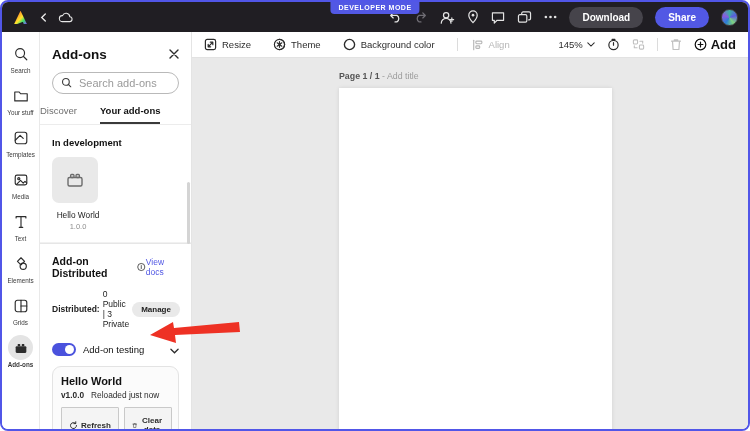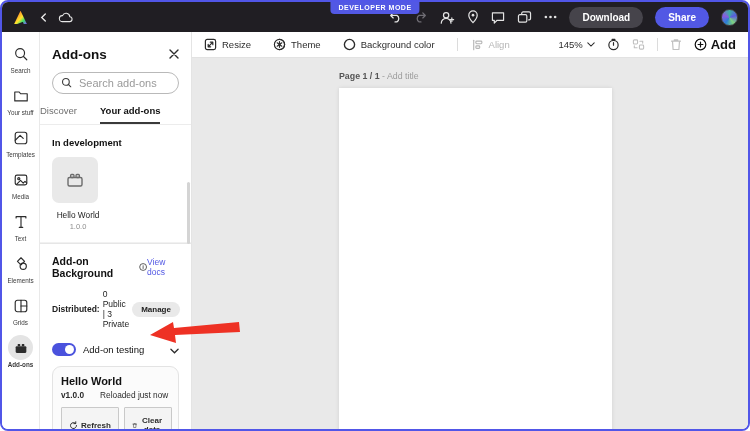--- a/index.html
+++ b/index.html
@@ -62,21 +62,21 @@
   .manage{margin-left:auto;background:#e9e9e9;border:none;border-radius:9px;padding:3px 9px;font-size:8px;
           font-weight:bold;color:#222;font-family:"Liberation Sans",sans-serif;cursor:pointer;}
   .toggle-row{display:flex;align-items:center;gap:7px;margin-top:11px;}
   .toggle{width:24px;height:13px;border-radius:7px;background:#4a52dd;position:relative;cursor:pointer;}
   .toggle .knob{position:absolute;right:2px;top:2px;width:9px;height:9px;border-radius:50%;background:#fff;}
   .toggle-label{font-size:9.5px;color:#111;}
   .chev{margin-left:auto;}
   
   .card{margin:8px 12px 8px;border:1px solid #e3e3e3;border-radius:9px;background:#fbfbfb;padding:8px 8px 9px;}
   .card-name{font-size:11px;font-weight:bold;color:#111;}
-  .card-ver-row{margin-top:3px;font-size:8.3px;display:flex;gap:16px;color:#2c2c2c;text-align:center;}
+  .card-ver-row{margin-top:3px;font-size:8.3px;display:flex;gap:7px;color:#2c2c2c;text-align:center;}
   .ver{font-weight:bold;}
   .card-btns{display:flex;gap:5px;margin-top:7px;}
   .chipbtn{display:flex;align-items:center;gap:3px;border:1px solid #c9c9c9;background:#f4f4f4;
            border-radius:1px;padding:8px 7px;font-size:8px;font-weight:bold;color:#2c2c2c;
            font-family:"Liberation Sans",sans-serif;cursor:pointer;}
   
   .stage{flex:1;display:flex;flex-direction:column;background:#e9e9e9;min-width:0;}
   .stage-toolbar{flex:0 0 26px;background:#fff;border-bottom:1px solid #e2e2e2;display:flex;
                  align-items:center;padding:0 12px;}
   .tool{display:flex;align-items:center;gap:5px;font-size:9.5px;color:#2c2c2c;margin-right:22px;cursor:pointer;}
@@ -294,21 +294,21 @@
         <div class="tile-name">Hello World</div>
         <div class="tile-ver">1.0.0</div>
       </div>
 
       <div class="sep"></div>
       <div class="scroll-thumb"></div>
 
       <div class="pad">
         <div class="dev-head">
           <span class="dev-title">
-            <span>Add-on Background</span>
+            <span>Add-on Distributed</span>
             <svg width="10" height="10" viewBox="0 0 12 12">
                 <circle cx="6" cy="6" r="5" fill="none" stroke="#2c2c2c" stroke-width="1.1"></circle>
                 <path d="M6 5.2 v3" stroke="#2c2c2c" stroke-width="1.1" stroke-linecap="round"></path>
                 <circle cx="6" cy="3.4" r=".7" fill="#2c2c2c"></circle>
               </svg>
           </span>
           <span class="viewdocs">View docs</span>
         </div>
 
         <div class="dist-row">

